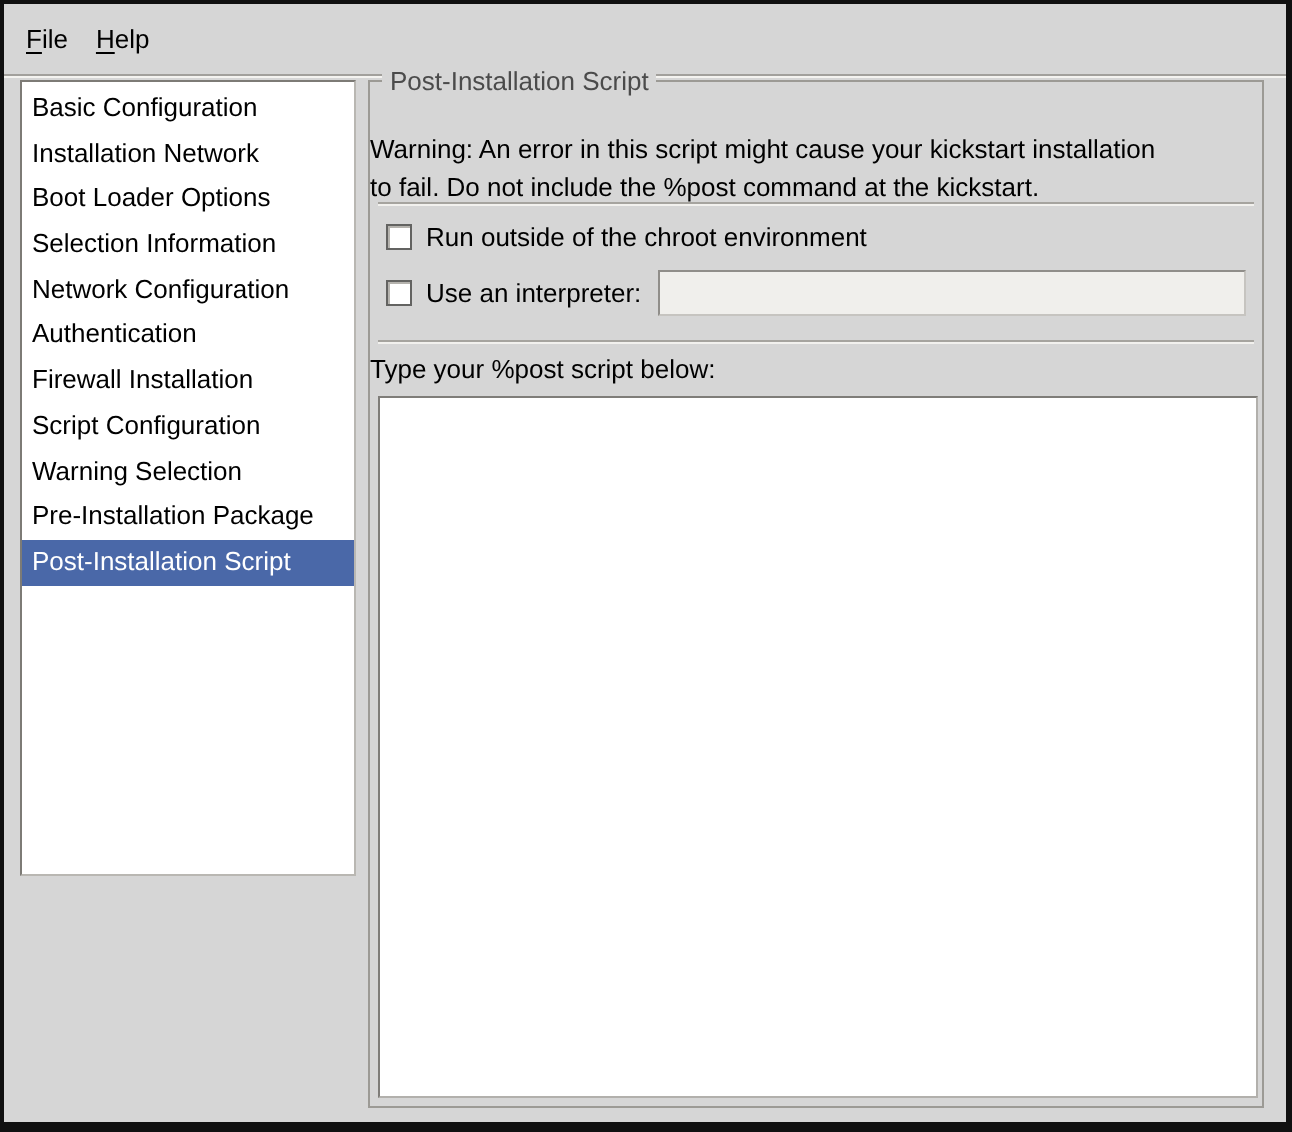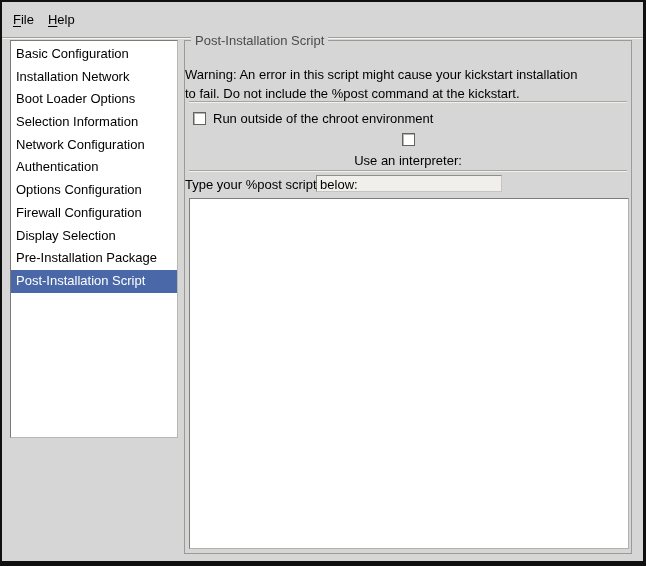--- a/index.html
+++ b/index.html
@@ -93,21 +93,21 @@
   .sep1 { top: 60px; }
   .sep2 { top: 129px; }
   .row {
     position: absolute;
     left: 8px; right: 8px;
     display: flex;
     align-items: center;
     gap: 7px;
   }
   .row1 { top: 67px; height: 20px; }
-  .row2 { top: 92px; height: 26px; flex-direction: column; }
+  .row2 { top: 92px; height: 26px; }
   .checkbox {
     width: 13px; height: 13px;
     flex: none;
     background: #ffffff;
     border: 1px solid #636361;
     box-shadow: inset 1px 1px 0 #b5b3ae;
     cursor: default;
   }
   .row label { white-space: nowrap; cursor: default; }
   .interp-input {
@@ -152,23 +152,23 @@
     <div class="menu-item"><span class="accel">H</span><span>elp</span></div>
   </div>
 
   <ul class="sidebar">
     <li>Basic Configuration</li>
     <li>Installation Network</li>
     <li>Boot Loader Options</li>
     <li>Selection Information</li>
     <li>Network Configuration</li>
     <li>Authentication</li>
-    <li>Options Configuration</li>
-    <li>Firewall Configuration</li>
-    <li>Display Selection</li>
+    <li>Firewall Installation</li>
+    <li>Script Configuration</li>
+    <li>Warning Selection</li>
     <li>Pre-Installation Package</li>
     <li class="selected">Post-Installation Script</li>
   </ul>
 
   <div class="frame">
     <span class="frame-title">Post-Installation Script</span>
 
     <div class="warning">
       <div>Warning: An error in this script might cause your kickstart installation</div>
       <div>to fail. Do not include the %post command at the kickstart.</div>

